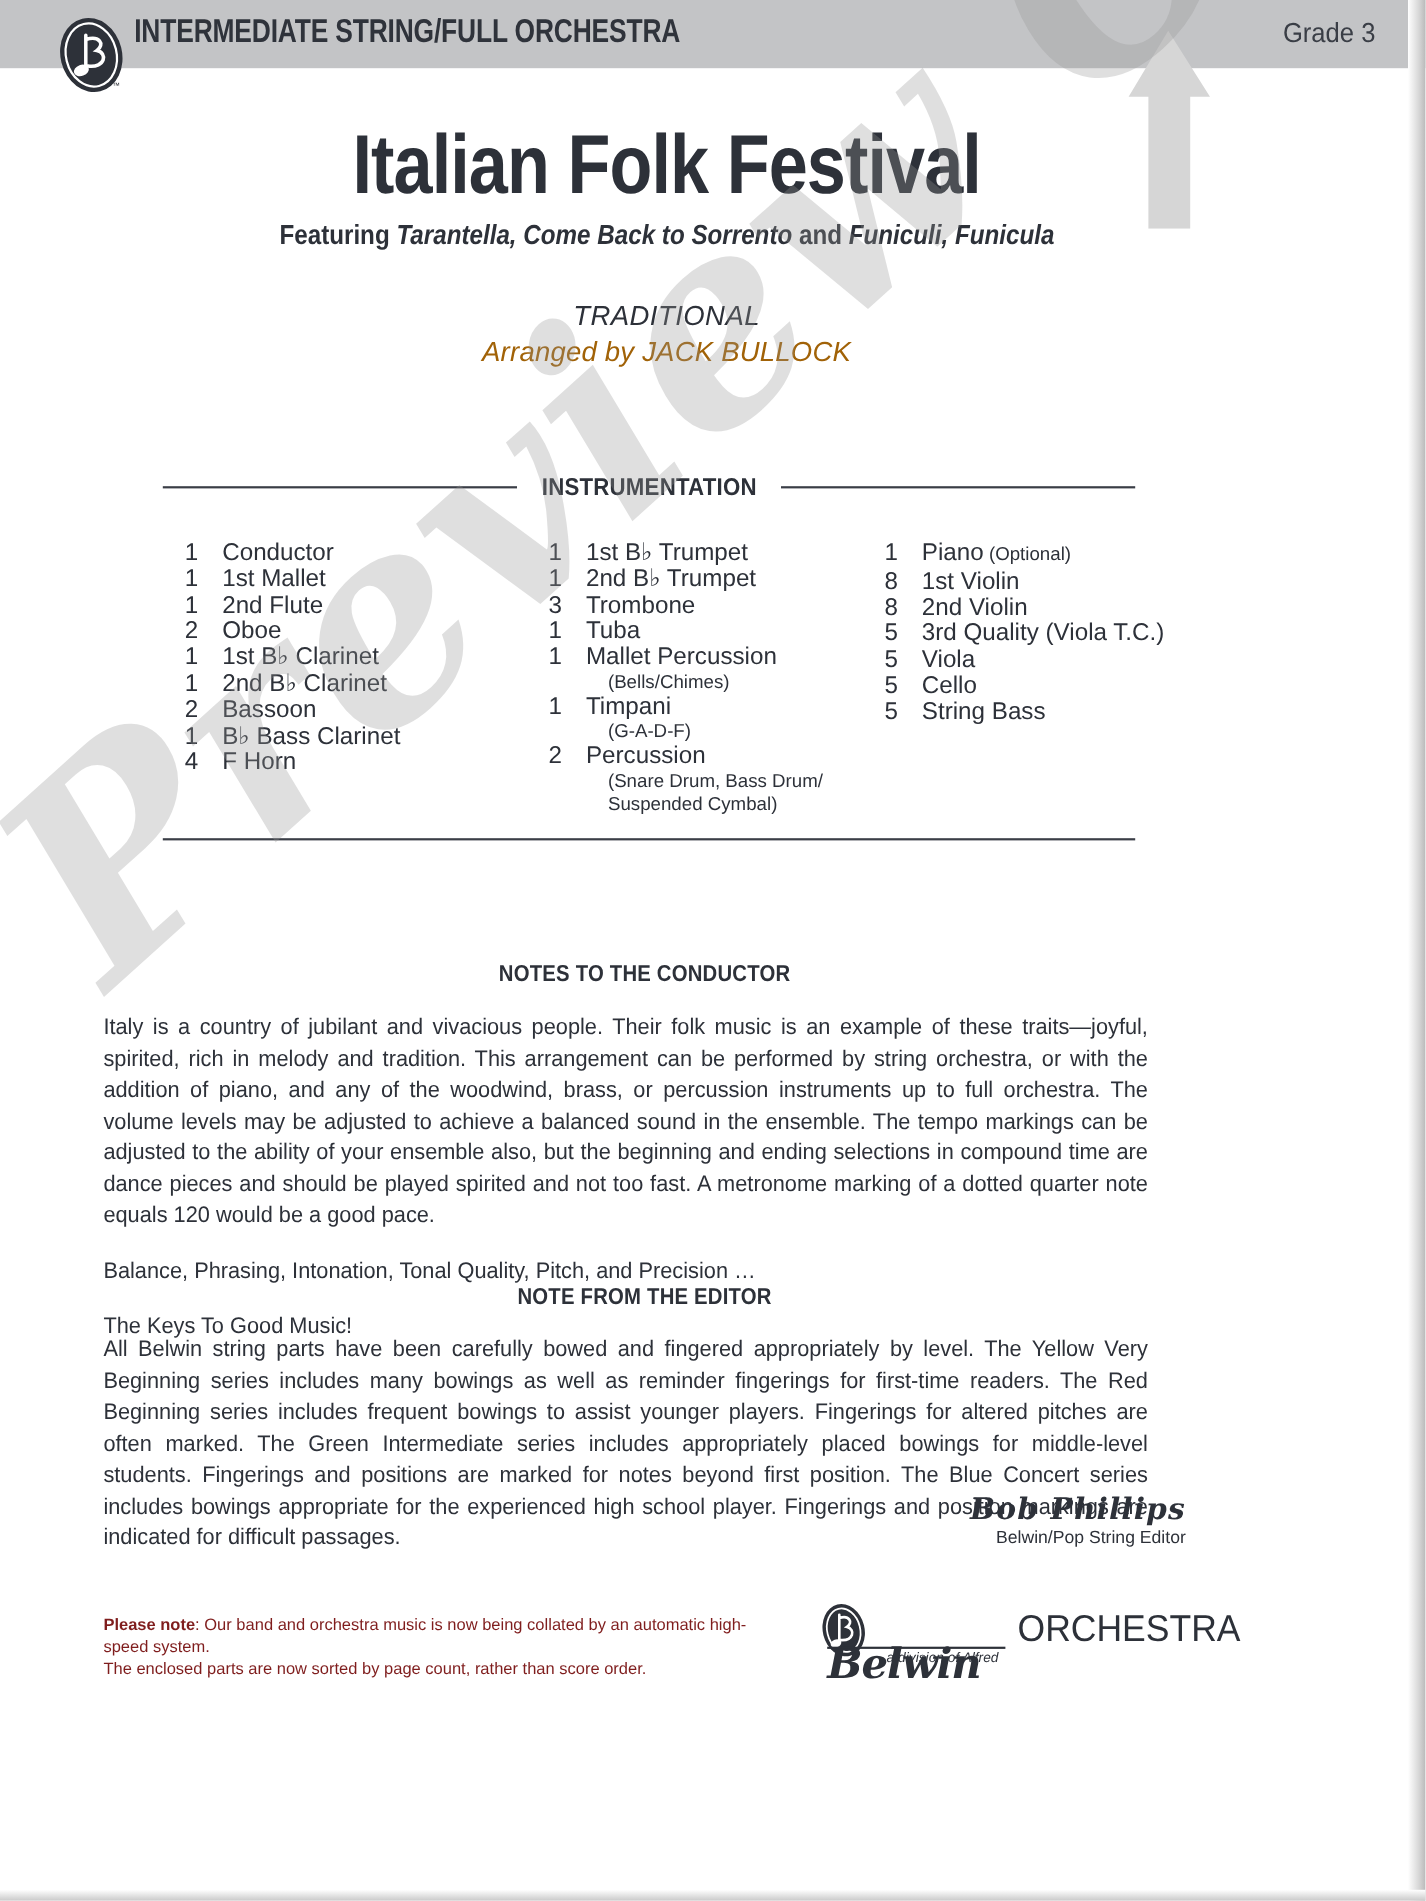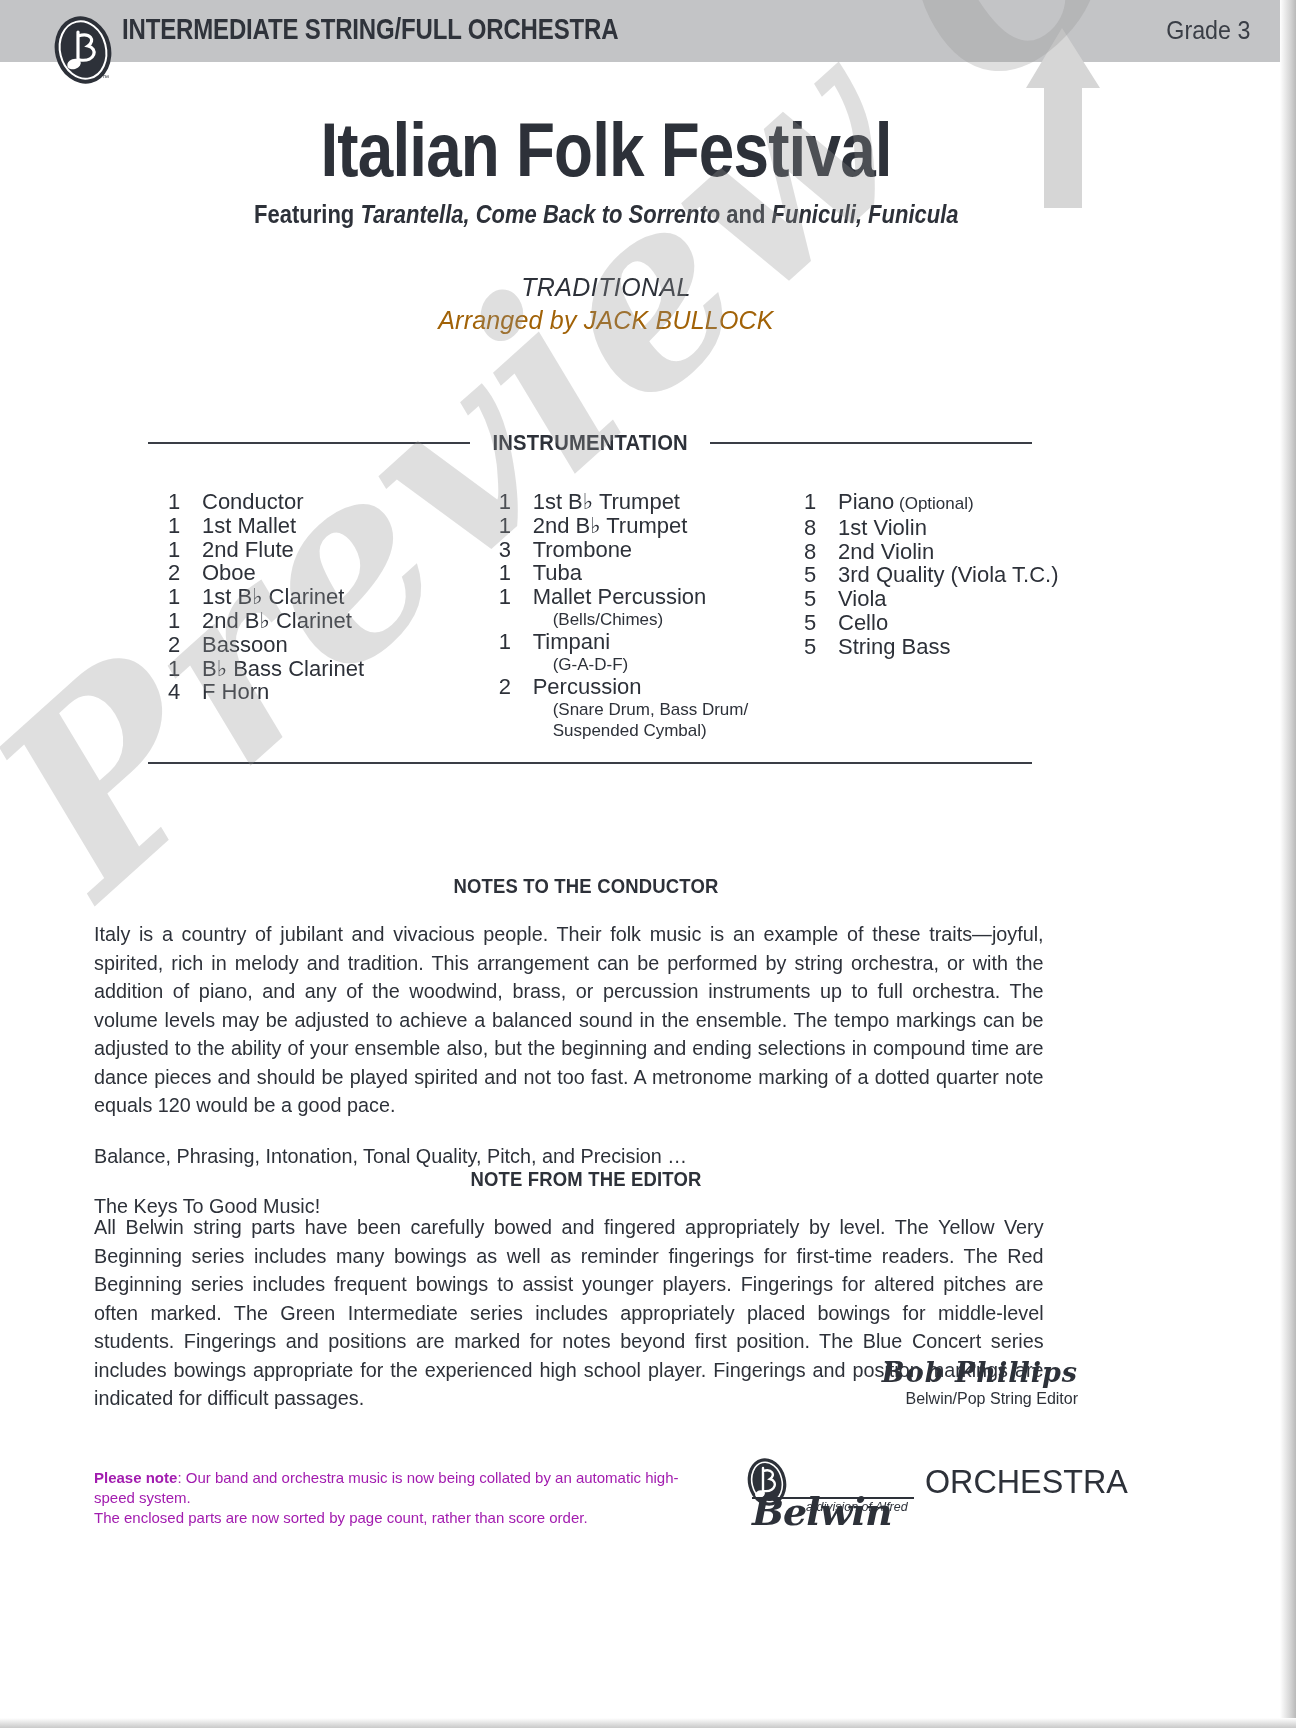--- a/index.html
+++ b/index.html
@@ -272,21 +272,21 @@
   }
 
   
   #footer-note {
     position: absolute;
     left: 94px;
     top: 1468px;
     width: 620px;
     font-size: 15px;
     line-height: 20px;
-    color: #a21caf;
+    color: #7f1d1d;
   }
   #footer-note b { font-weight: bold; }
 
   #belwin-logo {
     position: absolute;
     left: 745px;
     top: 1452px;
     width: 340px;
     height: 64px;
   }

